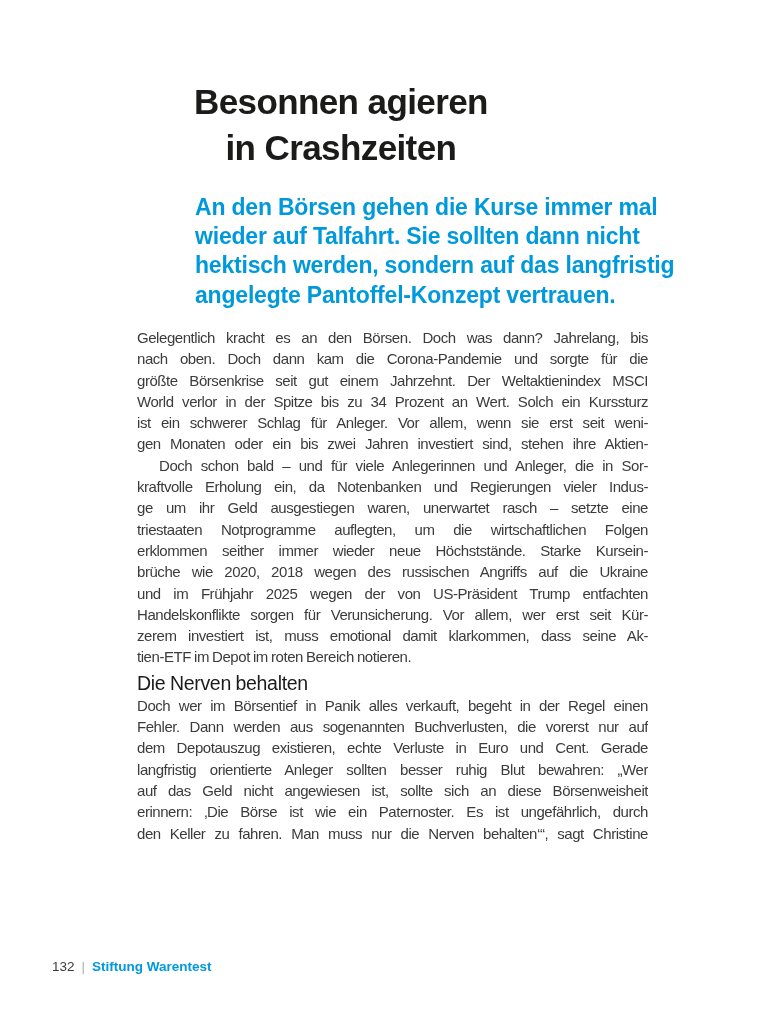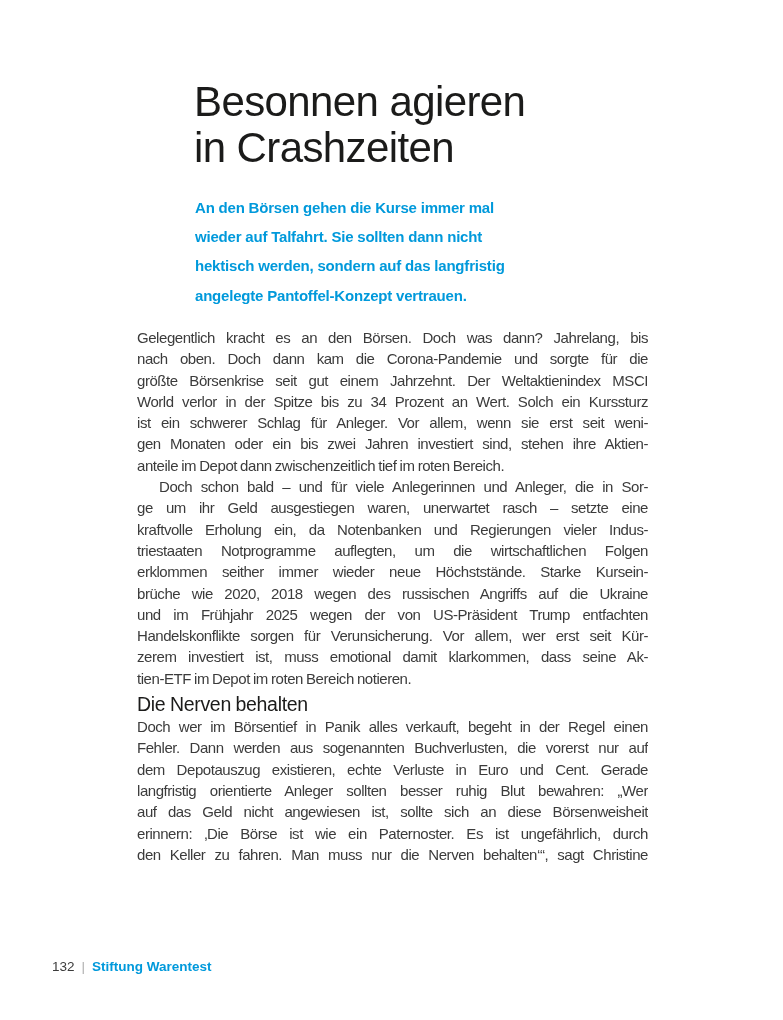--- a/index.html
+++ b/index.html
@@ -10,32 +10,33 @@
     width: 783px;
     height: 1020px;
     background: #ffffff;
     overflow: hidden;
     font-family: "Liberation Sans", "DejaVu Sans", sans-serif;
   }
   .title {
     position: absolute;
     left: 194px;
     top: 79px;
-    font-size: 42px;
+    font-size: 35px;
     line-height: 46px;
-    font-weight: 400;
+    font-weight: 700;
     color: var(--ink);
     letter-spacing: -0.6px;
     white-space: nowrap;
+    text-align: center;
   }
   .lead {
     position: absolute;
     left: 195px;
     top: 193px;
-    font-size: 15px;
+    font-size: 23px;
     line-height: 29.2px;
     font-weight: 700;
     color: var(--accent);
     letter-spacing: -0.2px;
     white-space: nowrap;
   }
   .body-text {
     position: absolute;
     left: 137px;
     top: 327px;
@@ -92,26 +93,25 @@
 
   <div class="body-text">
     <div>
         <div>
           <div class="jline">Gelegentlich kracht es an den Börsen. Doch was dann? Jahrelang, bis</div>
           <div class="jline">nach oben. Doch dann kam die Corona-Pandemie und sorgte für die</div>
           <div class="jline">größte Börsenkrise seit gut einem Jahrzehnt. Der Weltaktienindex MSCI</div>
           <div class="jline">World verlor in der Spitze bis zu 34 Prozent an Wert. Solch ein Kurssturz</div>
           <div class="jline">ist ein schwerer Schlag für Anleger. Vor allem, wenn sie erst seit weni-</div>
           <div class="jline">gen Monaten oder ein bis zwei Jahren investiert sind, stehen ihre Aktien-</div>
-          <div class="jline jlast">anteile im Depot dann zwischenzeitlich tief im roten Bereich.</div>
         </div>
         <div>
           <div class="jline jindent">Doch schon bald – und für viele Anlegerinnen und Anleger, die in Sor-</div>
+          <div class="jline">kraftvolle Erholung ein, da Notenbanken und Regierungen vieler Indus-</div>
           <div class="jline">ge um ihr Geld ausgestiegen waren, unerwartet rasch – setzte eine</div>
-          <div class="jline">kraftvolle Erholung ein, da Notenbanken und Regierungen vieler Indus-</div>
           <div class="jline">triestaaten Notprogramme auflegten, um die wirtschaftlichen Folgen</div>
           <div class="jline">erklommen seither immer wieder neue Höchststände. Starke Kursein-</div>
           <div class="jline">brüche wie 2020, 2018 wegen des russischen Angriffs auf die Ukraine</div>
           <div class="jline">und im Frühjahr 2025 wegen der von US-Präsident Trump entfachten</div>
           <div class="jline">Handelskonflikte sorgen für Verunsicherung. Vor allem, wer erst seit Kür-</div>
           <div class="jline">zerem investiert ist, muss emotional damit klarkommen, dass seine Ak-</div>
           <div class="jline jlast">tien-ETF im Depot im roten Bereich notieren.</div>
         </div>
       </div>
 

